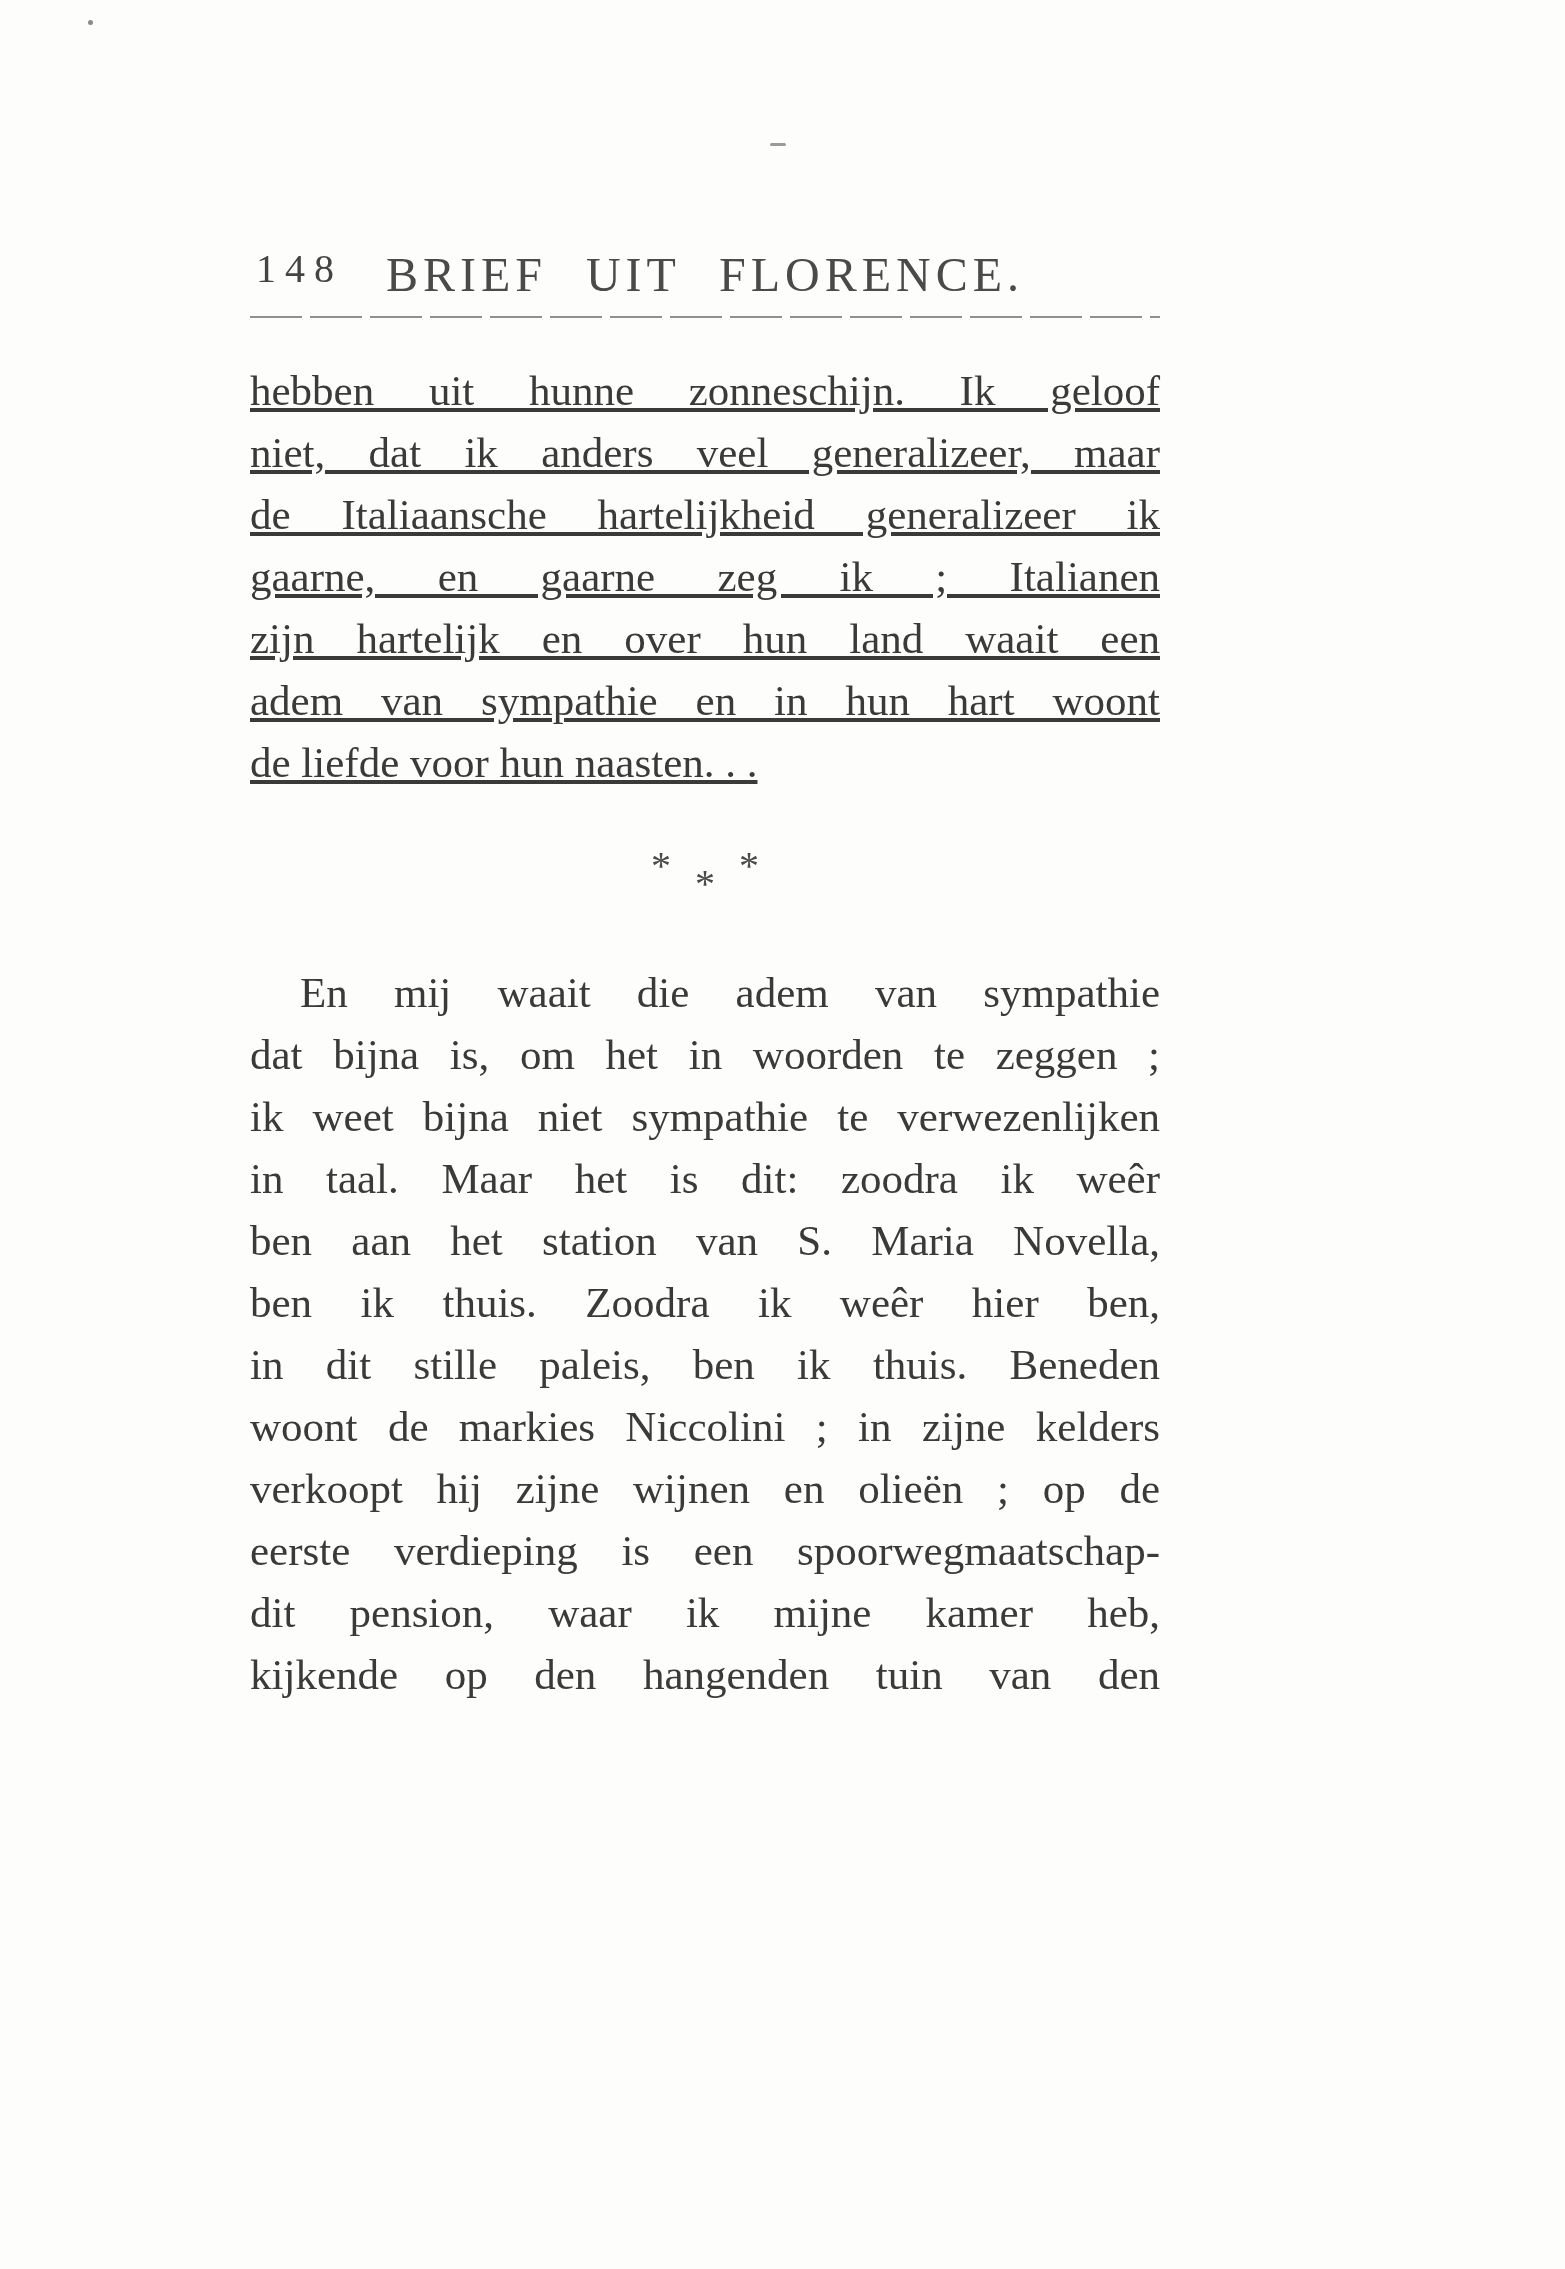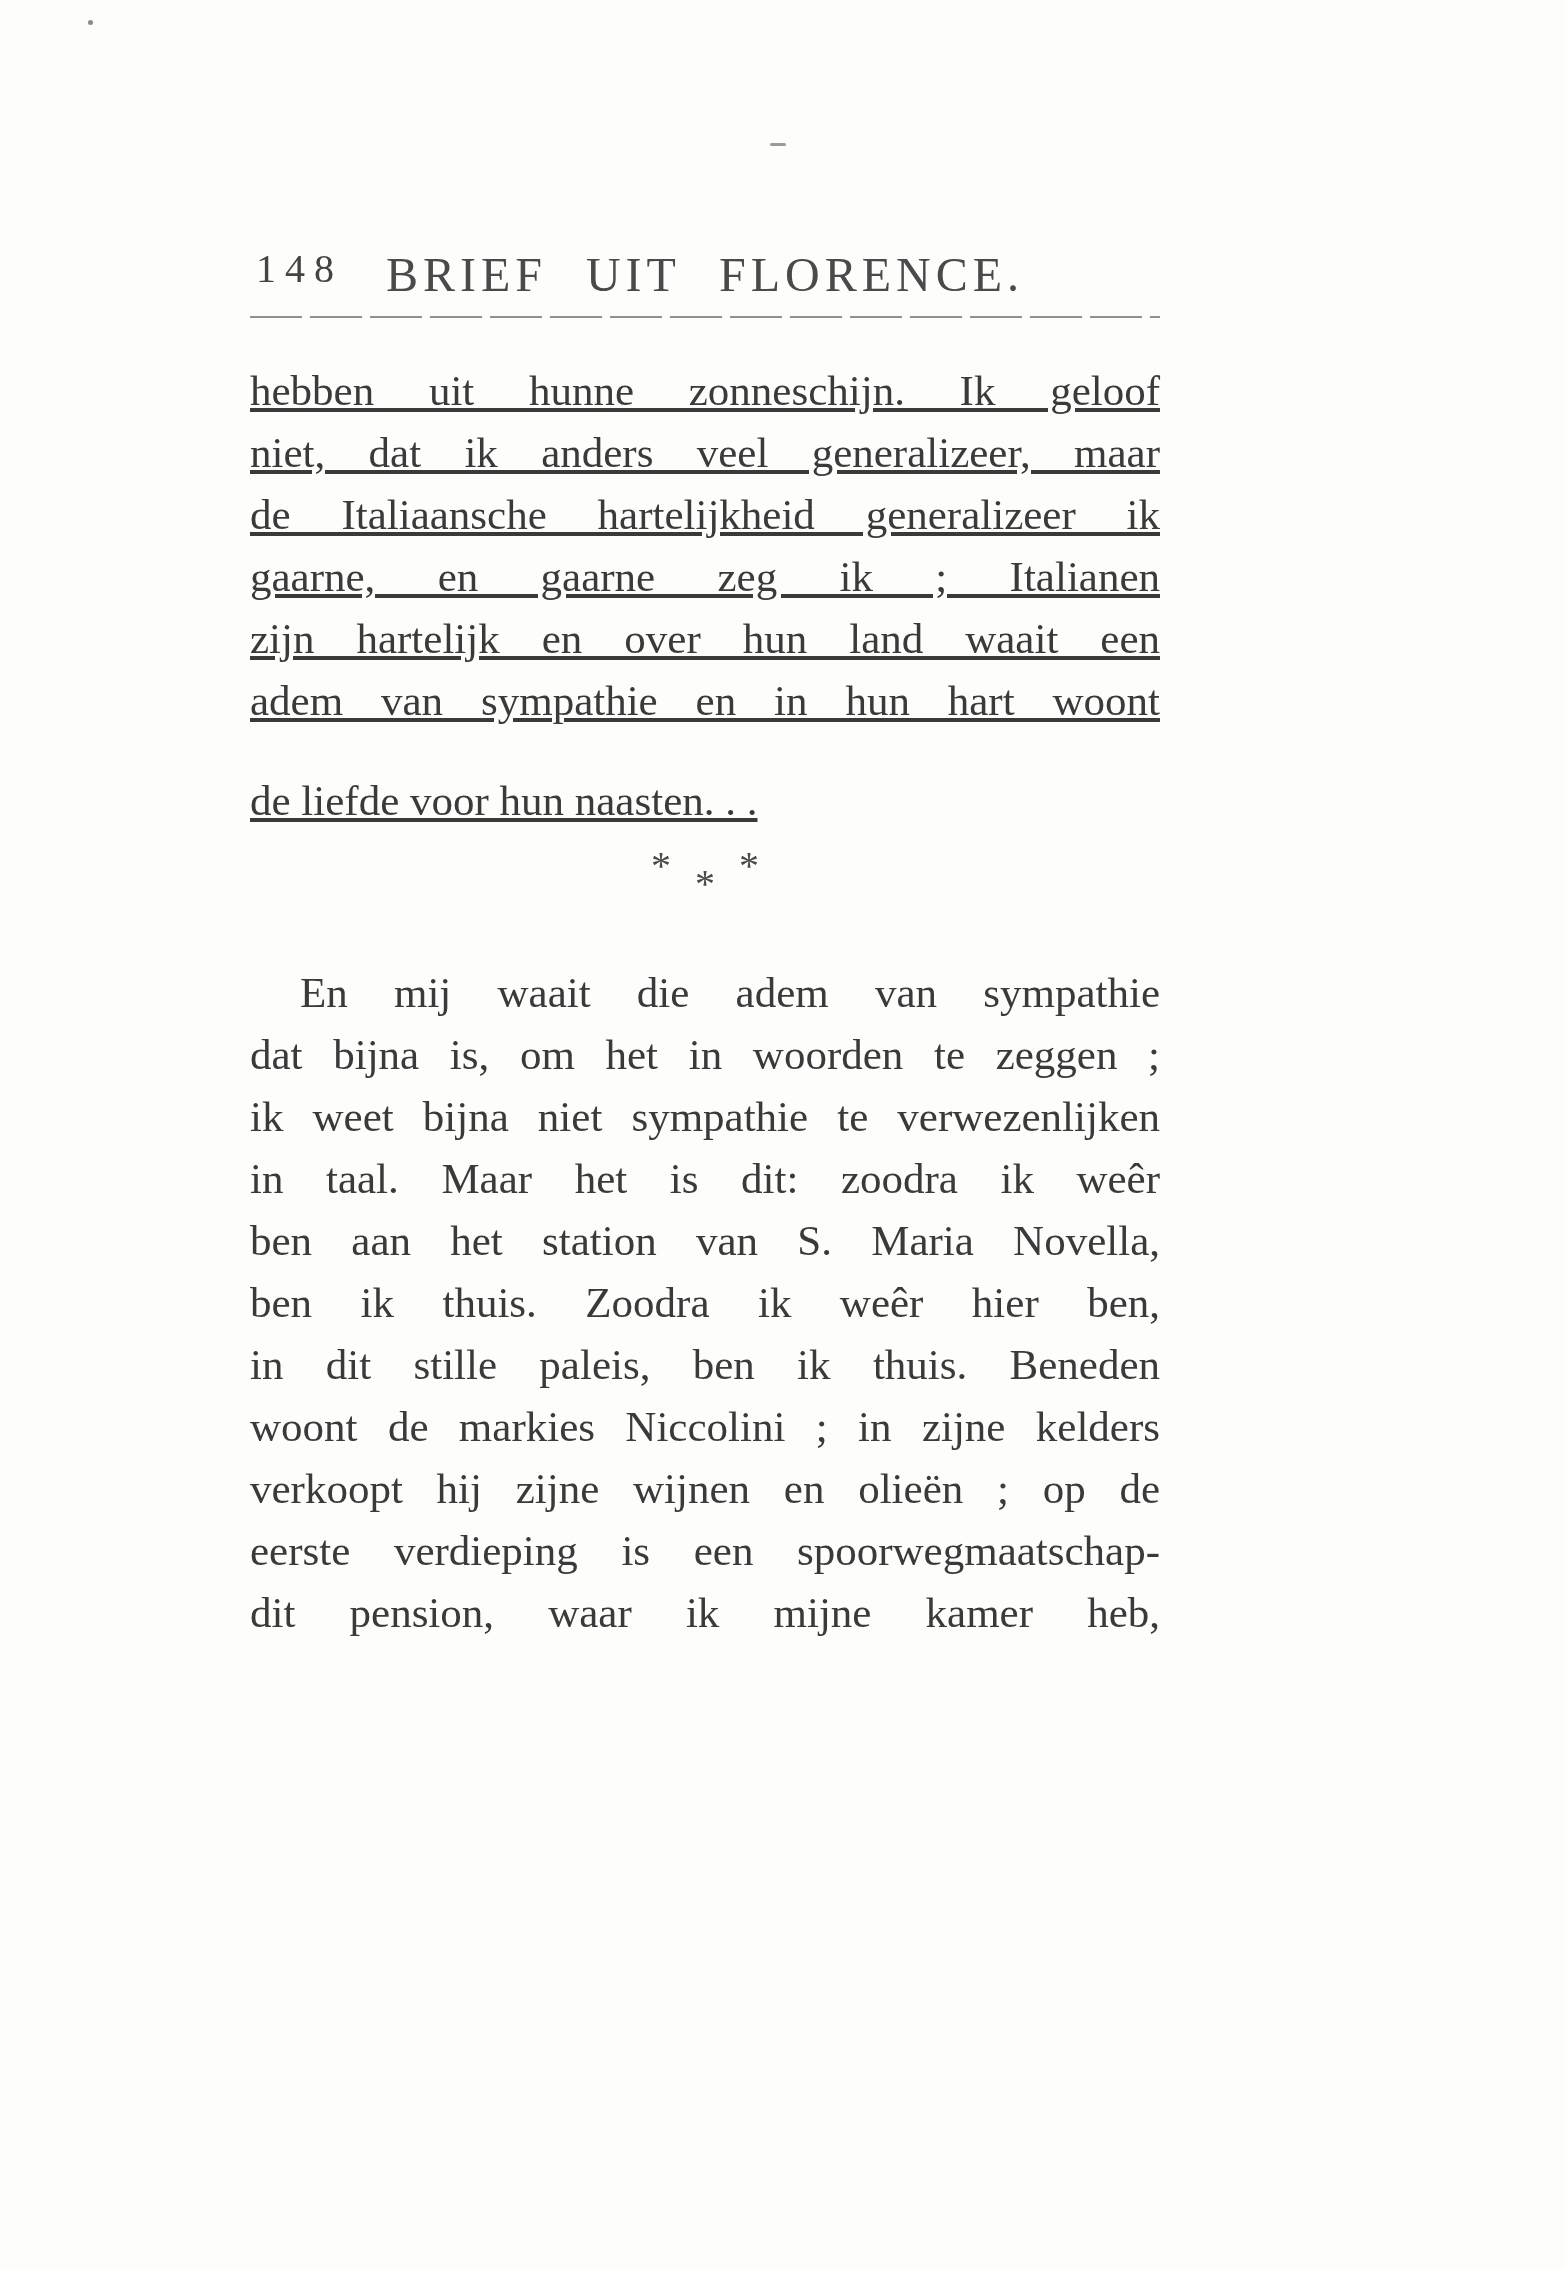--- a/index.html
+++ b/index.html
@@ -89,21 +89,20 @@
   }
   .para-1 { top: 360px; text-decoration: underline; }
   .para-2 { top: 962px; }
   .text-line {
     text-align: justify;
     text-align-last: justify;
     white-space: nowrap;
   }
   .text-line.para-end {
     text-align-last: left;
-    margin-top: 38px;
   }
   .text-line.indented {
     text-indent: 50px;
   }
   .asterism {
     position: absolute;
     left: 0;
     top: 842px;
     width: 100%;
     text-align: center;
@@ -156,16 +155,17 @@
       <div class="text-line">dat bijna is, om het in woorden te zeggen ;</div>
       <div class="text-line">ik weet bijna niet sympathie te verwezenlijken</div>
       <div class="text-line">in taal. Maar het is dit: zoodra ik weêr</div>
       <div class="text-line">ben aan het station van S. Maria Novella,</div>
       <div class="text-line">ben ik thuis. Zoodra ik weêr hier ben,</div>
       <div class="text-line">in dit stille paleis, ben ik thuis. Beneden</div>
       <div class="text-line">woont de markies Niccolini ; in zijne kelders</div>
       <div class="text-line">verkoopt hij zijne wijnen en olieën ; op de</div>
       <div class="text-line">eerste verdieping is een spoorwegmaatschap-</div>
       <div class="text-line">dit pension, waar ik mijne kamer heb,</div>
+      <div class="text-line">kijkende op den hangenden tuin van den</div>
     </div>
 
   </div>
 </div>
 
 </body></html>

